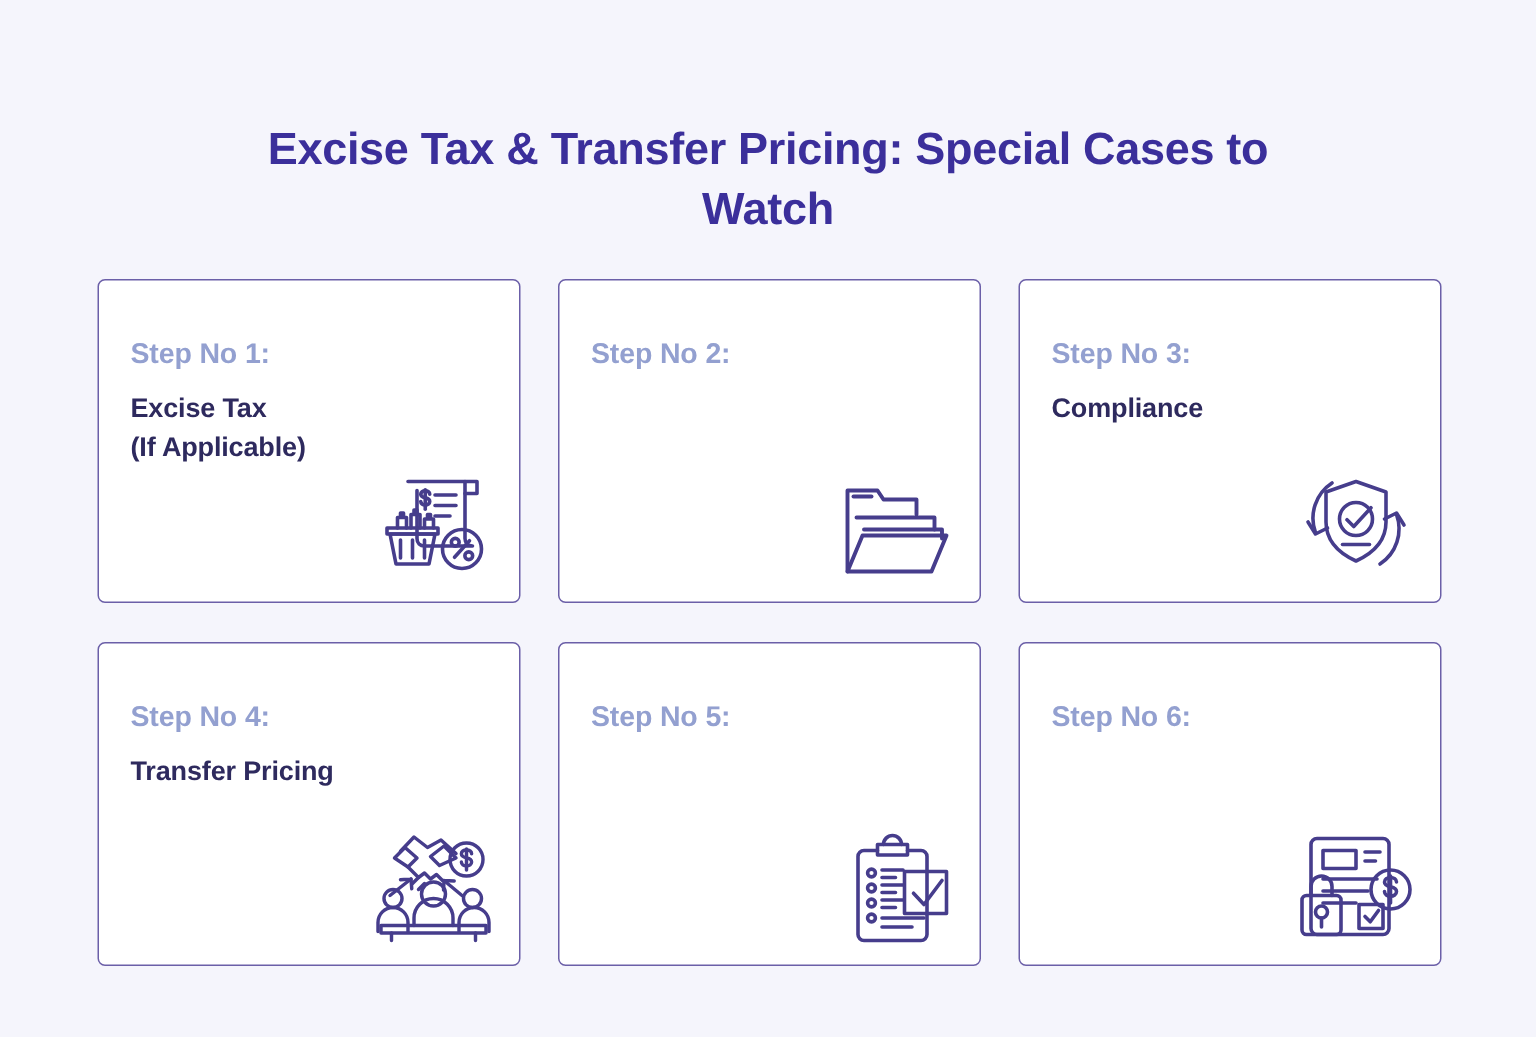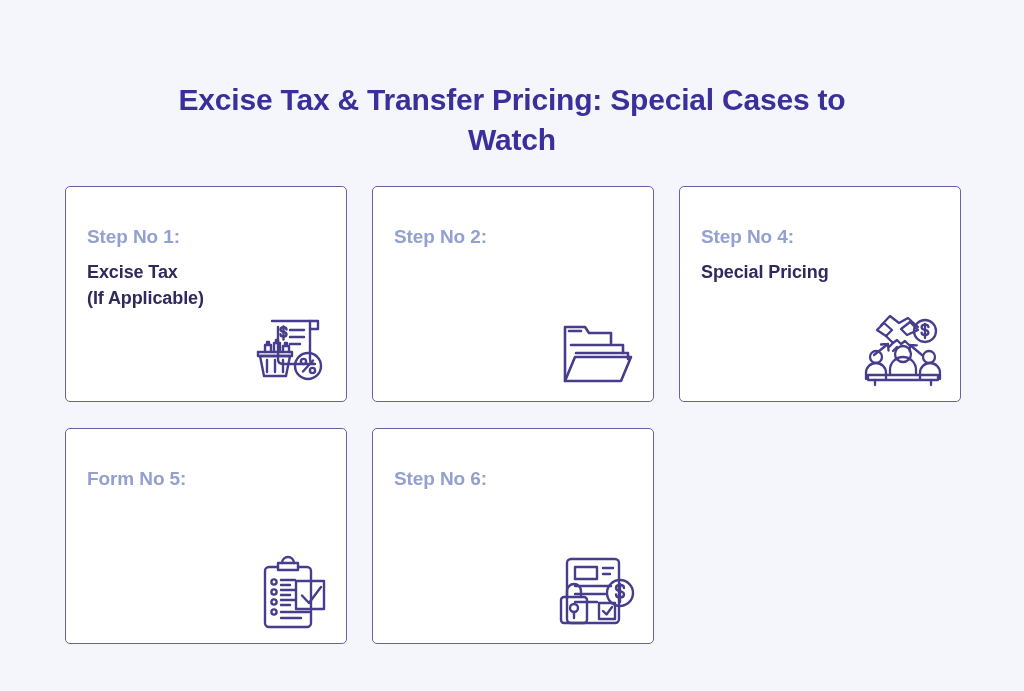--- a/index.html
+++ b/index.html
@@ -142,24 +142,43 @@
           <path d="M12 12h12"></path>
 
           <path d="M14 26h52v8"></path>
           <path d="M19 34h52v6"></path>
 
           <path d="M8 62h56l10-24H18z"></path>
         </svg>
       </div>
     </div>
 
+    <div class="card">
+      <div class="card-step">Step No 3:</div>
+      <div class="card-title">Compliance</div>
+      <div class="card-icon">
+        <svg width="80" height="80" viewBox="0 0 80 80" fill="none" stroke="#463d8c" stroke-width="2.4" stroke-linecap="round" stroke-linejoin="round">
+
+          <path d="M40 12 60 19v20c0 13-9 21-20 26-11-5-20-13-20-26V19z"></path>
+
+          <circle cx="40" cy="37" r="11"></circle>
+          <path d="M34 37.5 38.5 42 50 29.5"></path>
+          <path d="M31 54h18"></path>
+
+          <path d="M13 46a28 28 0 0 1 11-33"></path>
+          <path d="M8 39l5 8 8-4"></path>
+          <path d="M67 34a28 28 0 0 1-11 33"></path>
+          <path d="M72 41l-5-8-8 4"></path>
+        </svg>
+      </div>
+    </div>
 
     <div class="card">
       <div class="card-step">Step No 4:</div>
-      <div class="card-title">Special Pricing</div>
+      <div class="card-title">Transfer Pricing</div>
       <div class="card-icon">
         <svg width="82" height="82" viewBox="0 0 82 82" fill="none" stroke="#463d8c" stroke-width="2.3" stroke-linecap="round" stroke-linejoin="round">
 
           <path d="M19 18.5 28 9l9 7 9-5 10 9"></path>
           <path d="M15 23l7-7 8 7-6 6z"></path>
           <path d="M56 23l-8-8-9 7 6 6z"></path>
           <path d="M24 29l7 7 4-3 4 4 4-3 4 4"></path>
           <path d="M31 36l-4 4M35 40l-4 4"></path>
 
           <circle cx="63" cy="24" r="11"></circle>
@@ -178,21 +197,21 @@
           <path d="M28 68v-5a13 13 0 0 1 26 0v5"></path>
           <path d="M58 72v-6a10 10 0 0 1 20 0v6"></path>
 
           <path d="M6 68h70v5H6z"></path>
           <path d="M13 73v5M69 73v5"></path>
         </svg>
       </div>
     </div>
 
     <div class="card">
-      <div class="card-step">Form No 5:</div>
+      <div class="card-step">Step No 5:</div>
       <div class="card-icon">
         <svg width="78" height="80" viewBox="0 0 78 80" fill="none" stroke="#463d8c" stroke-width="2.4" stroke-linecap="round" stroke-linejoin="round">
 
           <path d="M30 12a6 6 0 0 1 12 0"></path>
           <path d="M26 12h20v7H26z"></path>
 
           <path d="M26 16h-9a4 4 0 0 0-4 4v52a4 4 0 0 0 4 4h38a4 4 0 0 0 4-4V20a4 4 0 0 0-4-4h-9"></path>
 
           <circle cx="22" cy="31" r="2.6"></circle>
           <circle cx="22" cy="41" r="2.6"></circle>

